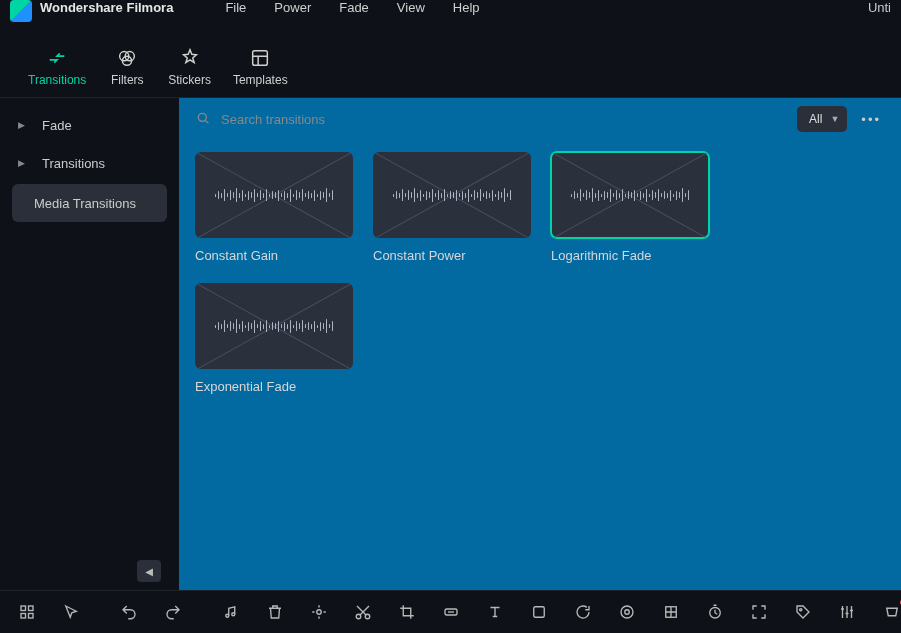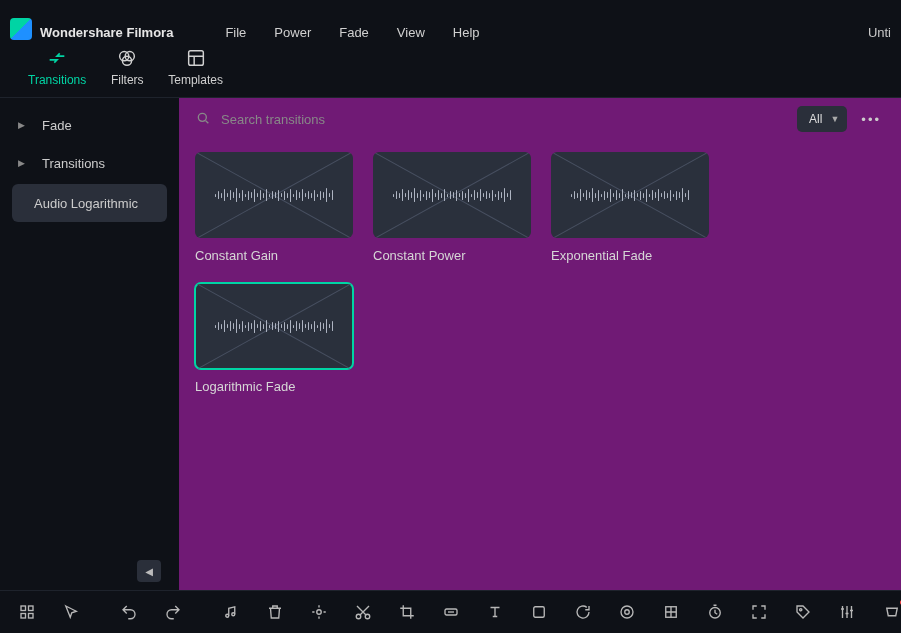--- a/index.html
+++ b/index.html
@@ -8,21 +8,21 @@
     background: #0e1117;
     color: #d8d8d8;
     width: 901px;
     height: 633px;
     overflow: hidden;
     font-size: 13px;
   }
   .titlebar {
     height: 40px;
     display: flex;
-    align-items: flex-end;
+    align-items: flex-start;
     padding: 0 10px;
     background: #0e1117;
   }
   .app-logo {
     width: 22px; height: 22px;
     background: linear-gradient(135deg, #00d4a4 50%, #1e90ff 50%);
     border-radius: 4px;
     margin-right: 8px;
   }
   .app-title { font-weight: 600; font-size: 13px; color: #e6e6e6; }
@@ -82,21 +82,21 @@
     bottom: 8px; right: 18px;
     width: 24px; height: 22px;
     background: #2a2f3a;
     border-radius: 4px;
     display:flex; align-items:center; justify-content:center;
     color:#bbb; font-size:10px;
     cursor:pointer;
   }
   .content {
     flex: 1;
-    background: #701a75;
+    background: #0369a1;
     display: flex;
     flex-direction: column;
   }
   .content-header {
     height: 42px;
     display: flex;
     align-items: center;
     padding: 0 16px;
     gap: 10px;
   }
@@ -210,20 +210,28 @@
   </div>
   <div class="tool-tab">
     <span class="icon">
       <svg viewBox="0 0 24 24" width="22" height="22" fill="none" stroke="currentColor" stroke-width="1.6">
           <circle cx="9" cy="10" r="5"></circle>
           <circle cx="15" cy="10" r="5"></circle>
           <circle cx="12" cy="15" r="5"></circle>
         </svg>
     </span>
     <span class="tool-label">Filters</span>
+  </div>
+  <div class="tool-tab">
+    <span class="icon">
+      <svg viewBox="0 0 24 24" width="22" height="22" fill="none" stroke="currentColor" stroke-width="1.6">
+          <path d="M12 3l2 5 5 .5-4 3.5 1.5 5L12 14l-4.5 3 1.5-5-4-3.5 5-.5z"></path>
+        </svg>
+    </span>
+    <span class="tool-label">Stickers</span>
   </div>
   <div class="tool-tab">
     <span class="icon">
       <svg viewBox="0 0 24 24" width="22" height="22" fill="none" stroke="currentColor" stroke-width="1.6">
           <rect x="4" y="4" width="16" height="16" rx="2"></rect>
           <path d="M4 10h16M10 10v10"></path>
         </svg>
     </span>
     <span class="tool-label">Templates</span>
   </div>
@@ -233,21 +241,21 @@
   <div class="sidebar">
     <div class="side-item">
       <span class="caret">▶</span>
       <span>Fade</span>
     </div>
     <div class="side-item">
       <span class="caret">▶</span>
       <span>Transitions</span>
     </div>
     <div class="side-item selected">
-      <span>Audio Logarithmic</span>
+      <span>Media Transitions</span>
     </div>
     <div class="side-collapse">
       <span>◀</span>
     </div>
   </div>
 
   <div class="content">
     <div class="content-header">
       <div class="search-wrap">
         <span>
@@ -360,20 +368,68 @@
               <span style="height: 9px;"></span>
               <span style="height: 6px;"></span>
               <span style="height: 14px;"></span>
               <span style="height: 4px;"></span>
               <span style="height: 10px;"></span>
             </div>
         </div>
         <div class="card-label">Constant Power</div>
       </div>
 
+      <div class="card selected">
+        <div class="thumb xlines">
+          <div class="wave">
+              <span style="height: 3px;"></span>
+              <span style="height: 8px;"></span>
+              <span style="height: 5px;"></span>
+              <span style="height: 12px;"></span>
+              <span style="height: 4px;"></span>
+              <span style="height: 10px;"></span>
+              <span style="height: 6px;"></span>
+              <span style="height: 14px;"></span>
+              <span style="height: 5px;"></span>
+              <span style="height: 11px;"></span>
+              <span style="height: 3px;"></span>
+              <span style="height: 9px;"></span>
+              <span style="height: 6px;"></span>
+              <span style="height: 13px;"></span>
+              <span style="height: 4px;"></span>
+              <span style="height: 10px;"></span>
+              <span style="height: 5px;"></span>
+              <span style="height: 12px;"></span>
+              <span style="height: 3px;"></span>
+              <span style="height: 8px;"></span>
+              <span style="height: 6px;"></span>
+              <span style="height: 11px;"></span>
+              <span style="height: 4px;"></span>
+              <span style="height: 9px;"></span>
+              <span style="height: 5px;"></span>
+              <span style="height: 13px;"></span>
+              <span style="height: 3px;"></span>
+              <span style="height: 10px;"></span>
+              <span style="height: 6px;"></span>
+              <span style="height: 12px;"></span>
+              <span style="height: 4px;"></span>
+              <span style="height: 8px;"></span>
+              <span style="height: 5px;"></span>
+              <span style="height: 11px;"></span>
+              <span style="height: 3px;"></span>
+              <span style="height: 9px;"></span>
+              <span style="height: 6px;"></span>
+              <span style="height: 14px;"></span>
+              <span style="height: 4px;"></span>
+              <span style="height: 10px;"></span>
+            </div>
+        </div>
+        <div class="card-label">Logarithmic Fade</div>
+      </div>
+
       <div class="card">
         <div class="thumb xlines">
           <div class="wave">
               <span style="height: 3px;"></span>
               <span style="height: 8px;"></span>
               <span style="height: 5px;"></span>
               <span style="height: 12px;"></span>
               <span style="height: 4px;"></span>
               <span style="height: 10px;"></span>
               <span style="height: 6px;"></span>
@@ -406,68 +462,20 @@
               <span style="height: 11px;"></span>
               <span style="height: 3px;"></span>
               <span style="height: 9px;"></span>
               <span style="height: 6px;"></span>
               <span style="height: 14px;"></span>
               <span style="height: 4px;"></span>
               <span style="height: 10px;"></span>
             </div>
         </div>
         <div class="card-label">Exponential Fade</div>
-      </div>
-
-      <div class="card selected">
-        <div class="thumb xlines">
-          <div class="wave">
-              <span style="height: 3px;"></span>
-              <span style="height: 8px;"></span>
-              <span style="height: 5px;"></span>
-              <span style="height: 12px;"></span>
-              <span style="height: 4px;"></span>
-              <span style="height: 10px;"></span>
-              <span style="height: 6px;"></span>
-              <span style="height: 14px;"></span>
-              <span style="height: 5px;"></span>
-              <span style="height: 11px;"></span>
-              <span style="height: 3px;"></span>
-              <span style="height: 9px;"></span>
-              <span style="height: 6px;"></span>
-              <span style="height: 13px;"></span>
-              <span style="height: 4px;"></span>
-              <span style="height: 10px;"></span>
-              <span style="height: 5px;"></span>
-              <span style="height: 12px;"></span>
-              <span style="height: 3px;"></span>
-              <span style="height: 8px;"></span>
-              <span style="height: 6px;"></span>
-              <span style="height: 11px;"></span>
-              <span style="height: 4px;"></span>
-              <span style="height: 9px;"></span>
-              <span style="height: 5px;"></span>
-              <span style="height: 13px;"></span>
-              <span style="height: 3px;"></span>
-              <span style="height: 10px;"></span>
-              <span style="height: 6px;"></span>
-              <span style="height: 12px;"></span>
-              <span style="height: 4px;"></span>
-              <span style="height: 8px;"></span>
-              <span style="height: 5px;"></span>
-              <span style="height: 11px;"></span>
-              <span style="height: 3px;"></span>
-              <span style="height: 9px;"></span>
-              <span style="height: 6px;"></span>
-              <span style="height: 14px;"></span>
-              <span style="height: 4px;"></span>
-              <span style="height: 10px;"></span>
-            </div>
-        </div>
-        <div class="card-label">Logarithmic Fade</div>
       </div>
     </div>
   </div>
 </div>
 
 <div class="bottom-toolbar">
   <span class="bt-icon">
       <svg viewBox="0 0 24 24" width="18" height="18" fill="none" stroke="currentColor" stroke-width="1.8">
         <rect x="4" y="4" width="6" height="6"></rect>
         <rect x="14" y="4" width="6" height="6"></rect>

